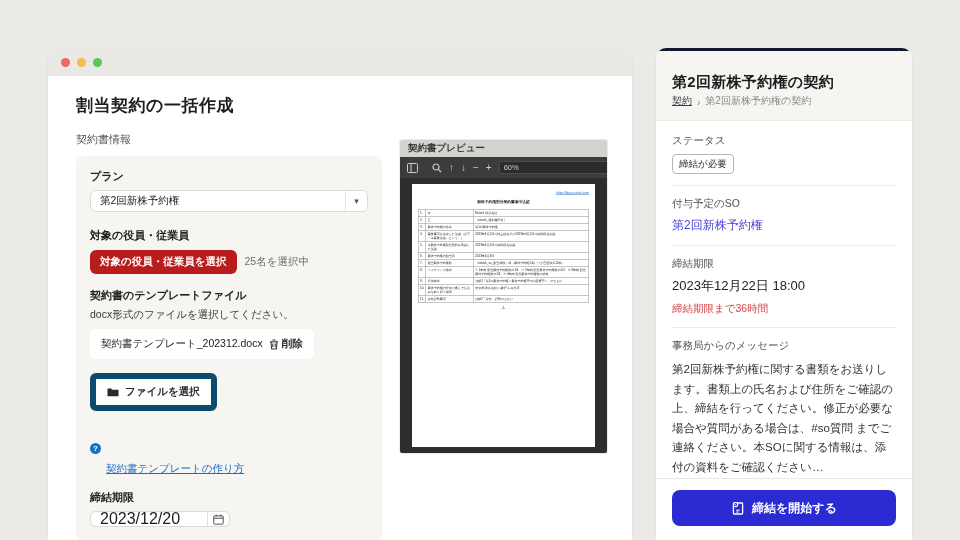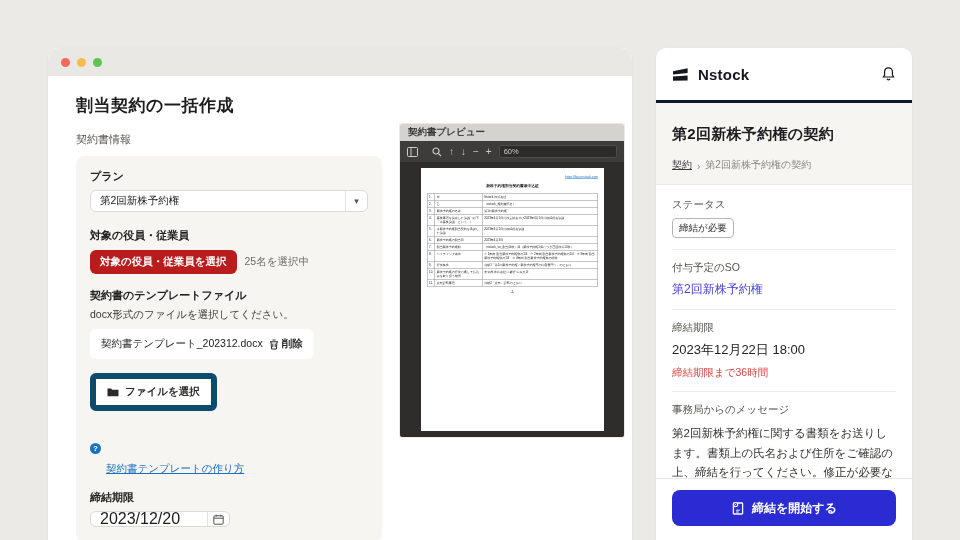--- a/index.html
+++ b/index.html
@@ -52,21 +52,21 @@
   .date-input .d-val { flex:1; padding:0 9px; }
   .date-input .d-ico { width:22px; align-self:stretch; border-left:1px solid #e3e1dd; display:flex; align-items:center; justify-content:center; }
 
   
   .attach-head { margin-top:20px; width:306px; display:flex; align-items:center; justify-content:space-between; }
   .h2 { font-size:15px; color:#0f172a;font-family:Liberation Mono, monospace; }
   .btn-sm { display:inline-flex; align-items:center; gap:4px; background:#fff; border:1px solid #d7d5d1;
             border-radius:6px; font-size:10px; font-weight:bold; padding:4px 8px; cursor:pointer; }
 
   
-  .preview { position:absolute; left:352px; top:48px; width:224px; height:313px; border-radius:2px; overflow:hidden;
+  .preview { position:absolute; left:352px; top:64px; width:207px; height:313px; border-radius:2px; overflow:hidden;
              box-shadow:0 0 0 1px rgba(0,0,0,.08); }
   .pv-head { height:17px; background:#d5d3d0; color:#3a3937; font-size:9.5px; font-weight:bold;
              display:flex; align-items:center; padding:0 8px; }
   .pv-toolbar { height:21px; background:#3d3c3b; color:#cfcdca; display:flex; align-items:center; gap:7px;
                 padding:0 7px; font-size:10px; }
   .pv-toolbar .sp { flex:1; }
   .pv-zoom { background:rgba(0,0,0,.28); border:1px solid #4d4c4a; border-radius:2px; font-size:7.5px;
              padding:1px 4px; display:flex; align-items:center; gap:14px; min-width:118px; }
   .pv-canvas { height:275px; background:#2e2d2c; display:flex; justify-content:center; padding-top:6px; }
   .pv-page { width:183px; height:263px; background:#fff; overflow:hidden; }
@@ -80,21 +80,21 @@
   .doc-footer { text-align:center; margin-top:8px; font-size:6px; }
 
   
   .mobile { position:absolute; left:656px; top:48px; width:256px; height:492px; background:#fff;
             border-radius:10px 10px 0 0; box-shadow:0 1px 3px rgba(0,0,0,.06); display:flex; flex-direction:column; overflow:hidden; }
   .m-header { height:52px; display:flex; align-items:center; padding:0 16px; gap:8px; }
   .brand { font-size:15px; font-weight:bold; letter-spacing:.2px; color:#17171f; }
   .m-header .sp { flex:1; }
   .m-titleblock { background:#f6f5f2; border-top:3px solid #0f172a; border-bottom:1px solid #eceae6; padding:22px 16px 12px; }
   .m-title { font-size:15px; font-weight:bold; letter-spacing:.3px; }
-  .crumbs { margin-top:14px; font-size:10px; color:#8a8884; display:flex; align-items:flex-end; gap:5px; }
+  .crumbs { margin-top:2px; font-size:10px; color:#8a8884; display:flex; align-items:flex-end; gap:5px; }
   .crumbs a { color:#3c3a44; text-decoration:underline; cursor:pointer; }
   .m-body { flex:1; padding:13px 16px 0; overflow:hidden; }
   .m-label { font-size:10.5px; color:#55534f; }
   .status-badge { display:inline-block; margin-top:6px; font-size:9.5px; color:#2b2a28; border:1px solid #b7b5b1;
                   border-radius:4px; padding:2.5px 6px; background:#fff; }
   .m-hr { border:none; border-top:1px solid #ecebe8; margin:11px 0; }
   a.so-link { display:inline-block; margin-top:6px; font-size:12px; color:#4a42d8; text-decoration:none; cursor:pointer; }
   .m-deadline { margin-top:6px; font-size:13px; color:#222; }
   .m-warning { margin-top:7px; font-size:10.5px; color:#d64545; }
   .m-msg { margin-top:7px; font-size:11.5px; line-height:1.7; color:#33322f; }
@@ -279,36 +279,20 @@
             </table>
             <div class="doc-footer">-1-</div>
           </div>
         </div>
       </div>
     </aside>
   </div>
 </section>
 
 <aside class="mobile">
-  <div class="m-header">
-    <span>
-      <svg width="18" height="15" viewBox="0 0 18 15">
-          <path d="M1 4.2 L15.6 1.2 L15.6 6 L1 7.6 z" fill="#17171f"></path>
-          <path d="M1 9.4 L15.6 8.4 L15.6 13.4 L1 13.8 z" fill="#17171f"></path>
-        </svg>
-    </span>
-    <span class="brand">Nstock</span>
-    <span class="sp"></span>
-    <span>
-      <svg width="15" height="16" viewBox="0 0 15 16">
-          <path d="M7.5 1.8c-2.3 0-3.9 1.7-3.9 4v3.2L2.4 11h10.2l-1.2-2V5.8c0-2.3-1.6-4-3.9-4z" fill="none" stroke="#17171f" stroke-width="1.2"></path>
-          <path d="M6 12.8a1.6 1.6 0 0 0 3 0" fill="none" stroke="#17171f" stroke-width="1.2"></path>
-        </svg>
-    </span>
-  </div>
 
   <div class="m-titleblock">
     <div class="m-title">第2回新株予約権の契約</div>
     <div class="crumbs">
       <a>契約</a>
       <span>›</span>
       <span>第2回新株予約権の契約</span>
     </div>
   </div>
 

